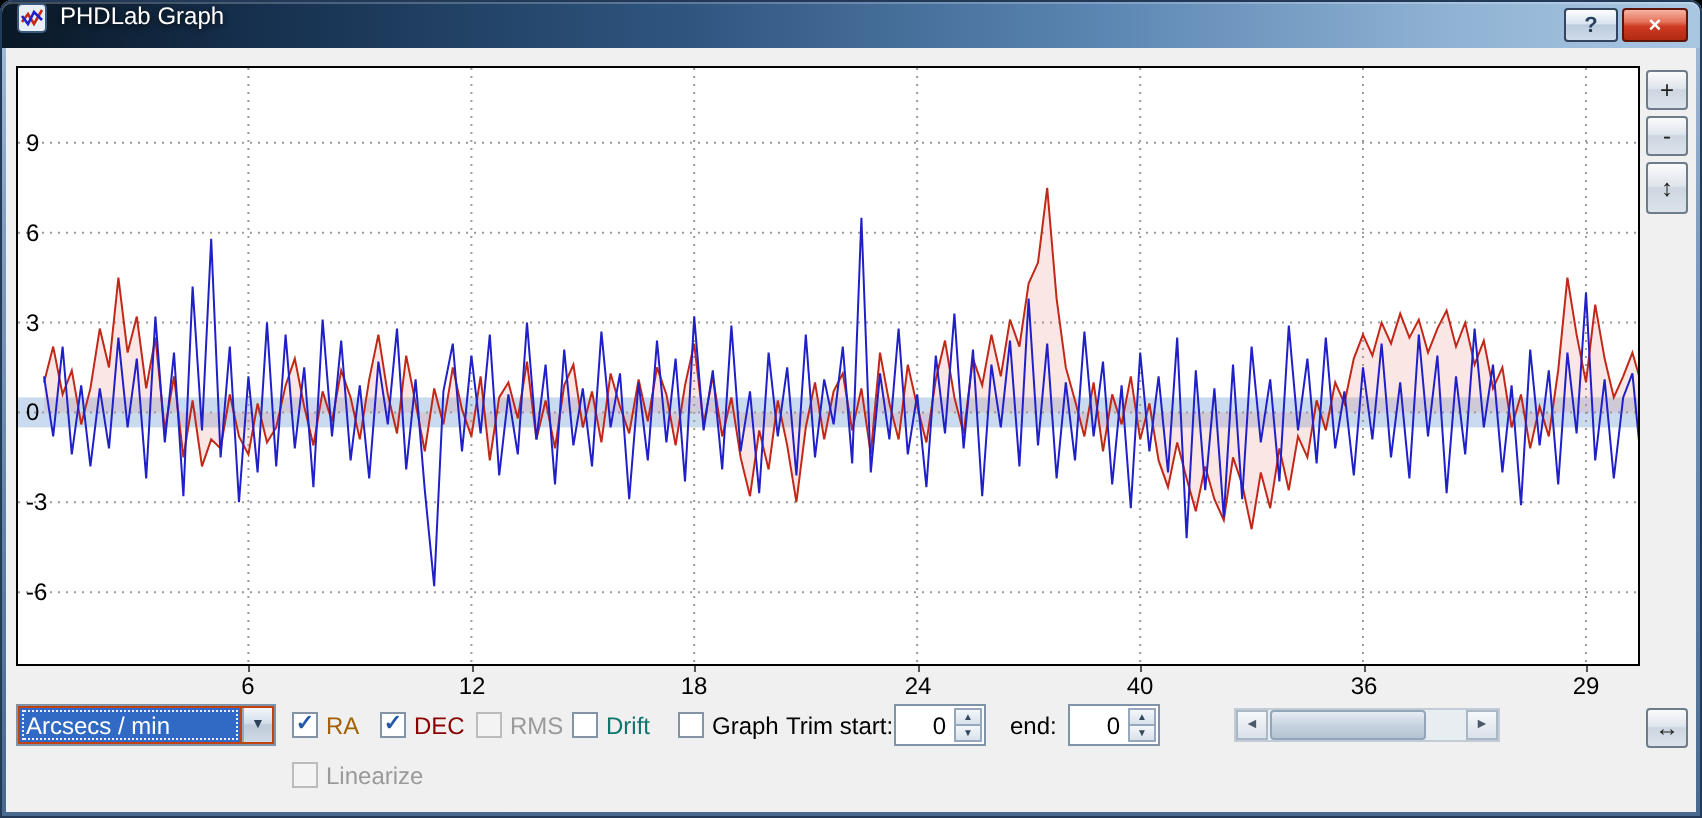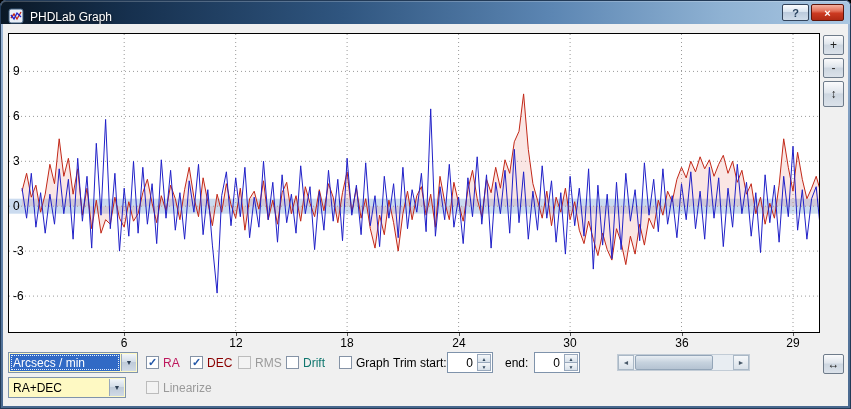--- a/index.html
+++ b/index.html
@@ -3,21 +3,21 @@
 <meta charset="utf-8">
 <style>
   *{box-sizing:border-box;margin:0;padding:0;}
   html,body{width:851px;height:409px;background:#000;overflow:hidden;
     font-family:"Liberation Sans",sans-serif;font-size:12px;color:#000;}
   .window{position:absolute;left:0;top:0;width:851px;height:409px;
     border-radius:6px 6px 0 0;
     background:linear-gradient(180deg,#a6bedb,#7e9cbf 30%,#5c7da4 70%,#49688e);
     box-shadow:inset 0 0 0 1px #223a57;}
   .titlebar{position:absolute;left:1px;right:1px;top:1px;height:23px;
-    border-radius:5px 5px 0 0;display:flex;align-items:flex-end;padding-left:7px;
+    border-radius:5px 5px 0 0;display:flex;align-items:flex-start;padding-left:7px;
     background:linear-gradient(90deg,#0a1826 0%,#16304e 15%,#2f557f 40%,#5c86b3 65%,#8fb2d3 85%,#aac7e2 100%);
     box-shadow:inset 0 1px 0 rgba(255,255,255,.22);}
   .title-text{color:#fff;margin-left:6px;text-shadow:0 1px 3px rgba(0,0,0,.85);}
   .caption-buttons{position:absolute;right:6px;top:3px;display:flex;gap:2px;}
   .cap-btn{height:17px;border-radius:2px;border:1px solid #33445c;display:flex;
     align-items:center;justify-content:center;font-size:11px;cursor:default;}
   .help-btn{width:27px;background:linear-gradient(180deg,#fdfeff,#d9e4f0 45%,#bccbdd 50%,#cfdcea);
     color:#28425f;font-weight:bold;}
   .close-btn{width:33px;border-color:#5e150a;color:#fff;font-weight:bold;
     background:linear-gradient(180deg,#f5b2a1,#e3715a 40%,#cc3a21 55%,#b02a14);}
@@ -27,21 +27,21 @@
   #plot-svg{display:block;width:810px;height:298px;}
   #plot-svg text{font-family:"Liberation Sans",sans-serif;}
   .xlabels{position:absolute;left:5px;top:312px;width:812px;height:14px;}
   .xlabels span{position:absolute;top:0;width:22px;text-align:center;}
   .xlabels span::before{content:"";position:absolute;left:50%;top:-3px;width:1px;height:3px;background:#555;}
   .side-btns{position:absolute;left:820px;top:11px;width:21px;display:flex;flex-direction:column;gap:3px;}
   .sq-btn{width:21px;height:20px;border:1px solid #6e7b8a;border-radius:2px;
     background:linear-gradient(180deg,#fbfbfc,#dfe5ec 45%,#cdd6e0 50%,#dbe2ea);
     display:flex;align-items:center;justify-content:center;font-size:12px;color:#222;}
   .sq-btn.tall{height:26px;}
-  .combo{position:absolute;height:21px;border:1px solid #7f93ab;background:#fef9c3;}
+  .combo{position:absolute;height:21px;border:1px solid #7f93ab;background:#c2410c;}
   .combo .sel{position:absolute;left:1px;top:1px;bottom:1px;right:17px;display:flex;
     align-items:center;padding-left:3px;white-space:nowrap;overflow:hidden;}
   .combo.focused .sel{background:#316ac5;color:#fff;outline:1px dotted #e8f0fa;outline-offset:-2px;}
   .combo .drop{position:absolute;right:1px;top:1px;bottom:1px;width:15px;
     border-left:1px solid #98a8bc;display:flex;align-items:center;justify-content:center;
     font-size:7px;color:#2f4257;
     background:linear-gradient(180deg,#f2f6fa,#d3dde8 45%,#bfcbd9 50%,#d0dae6);}
   .chk{position:absolute;display:flex;align-items:center;gap:4px;height:21px;}
   .chk .box{width:13px;height:13px;background:#fff;border:1px solid #8593a6;display:flex;
     align-items:center;justify-content:center;font-size:11px;line-height:11px;
@@ -110,39 +110,39 @@
           <text x="4" y="176.2" font-size="12" fill="#000">0</text>
           <text x="4" y="221.1" font-size="12" fill="#000">-3</text>
           <text x="4" y="266.1" font-size="12" fill="#000">-6</text>
         </svg>
     </div>
     <div class="xlabels" id="xlabels">
         <span style="left: 105px;">6</span>
         <span style="left: 217px;">12</span>
         <span style="left: 328px;">18</span>
         <span style="left: 440px;">24</span>
-        <span style="left: 551px;">30</span>
+        <span style="left: 551px;">40</span>
         <span style="left: 663px;">36</span>
         <span style="left: 774px;">29</span>
       </div>
 
     <div class="side-btns">
       <div class="sq-btn">+</div>
       <div class="sq-btn">-</div>
       <div class="sq-btn tall">↕</div>
     </div>
 
     <div class="combo focused" style="left:5px;top:328px;width:130px;">
       <div class="sel">Arcsecs / min</div>
       <div class="drop">▼</div>
     </div>
 
     <label class="chk" style="left:143px;top:328px;">
       <span class="box">✓</span>
-      <span class="txt" style="color: #be185d;">RA</span>
+      <span class="txt" style="color: #a16207;">RA</span>
     </label>
     <label class="chk" style="left:187px;top:328px;">
       <span class="box">✓</span>
       <span class="txt" style="color: rgb(139, 0, 0);">DEC</span>
     </label>
     <label class="chk disabled" style="left:235px;top:328px;">
       <span class="box"></span>
       <span class="txt" style="color: rgb(154, 154, 154);">RMS</span>
     </label>
     <label class="chk" style="left:283px;top:328px;">
@@ -172,23 +172,19 @@
     </div>
 
     <div class="hscroll">
       <div class="hs-btn hs-left">◄</div>
       <div class="hs-thumb"></div>
       <div class="hs-btn hs-right">►</div>
     </div>
 
     <div class="sq-btn hexpand">↔</div>
 
-    <div class="combo" style="left:5px;top:353px;width:118px;">
-      <div class="sel">RA+DEC</div>
-      <div class="drop">▼</div>
-    </div>
     <label class="chk disabled" style="left:143px;top:353px;">
       <span class="box"></span>
       <span class="txt">Linearize</span>
     </label>
 
   </div>
 </div>
 
 </body></html>

